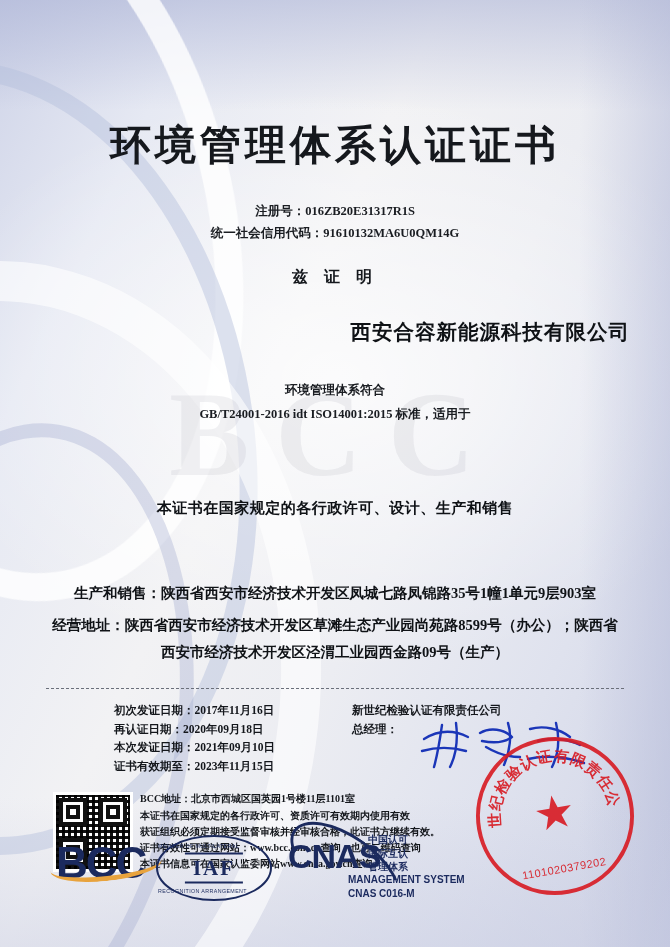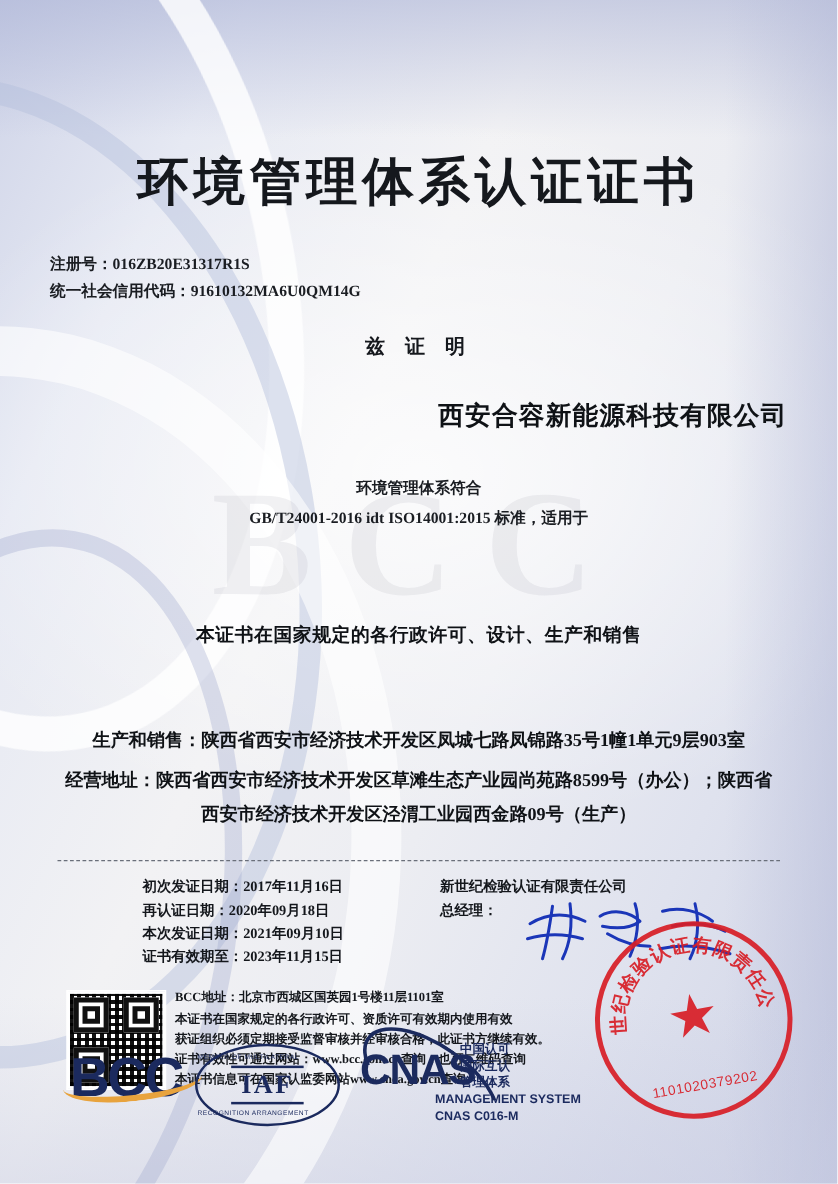--- a/index.html
+++ b/index.html
@@ -104,20 +104,21 @@
     text-align: center;
     font-family: "Liberation Serif", serif;
     font-size: 41px;
     font-weight: bold;
     letter-spacing: 4px;
     color: #15181d;
   }
 
   .reg-lines {
     margin-top: 28px;
+    text-align: center;
     font-size: 12.5px;
     color: #1a1d22;
     line-height: 1.75;
     font-weight: bold;
   }
 
   .zizhengming {
     margin-top: 22px;
     text-align: center;
     font-size: 16px;

